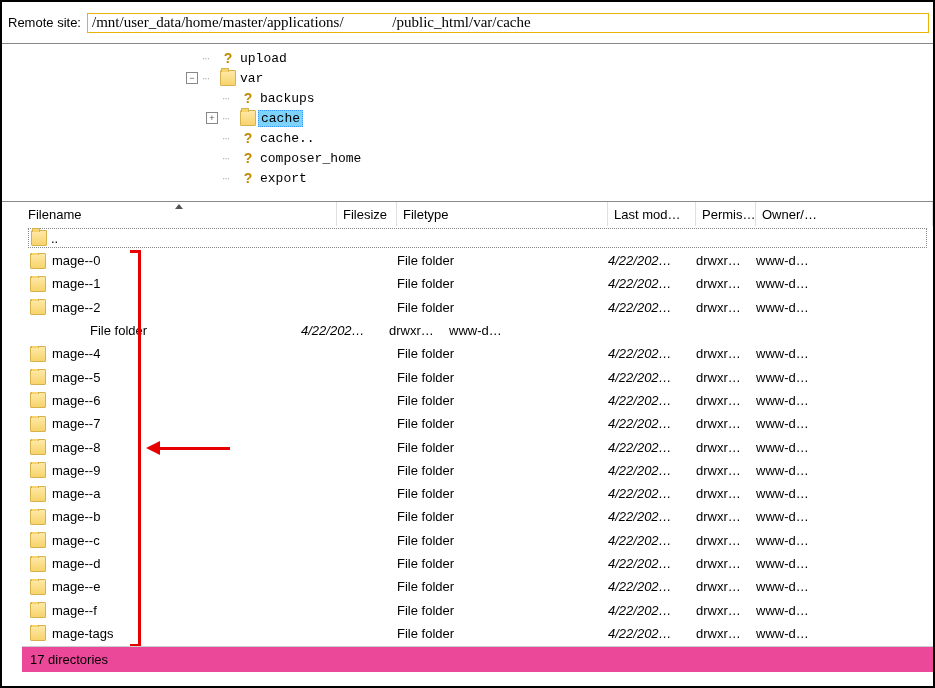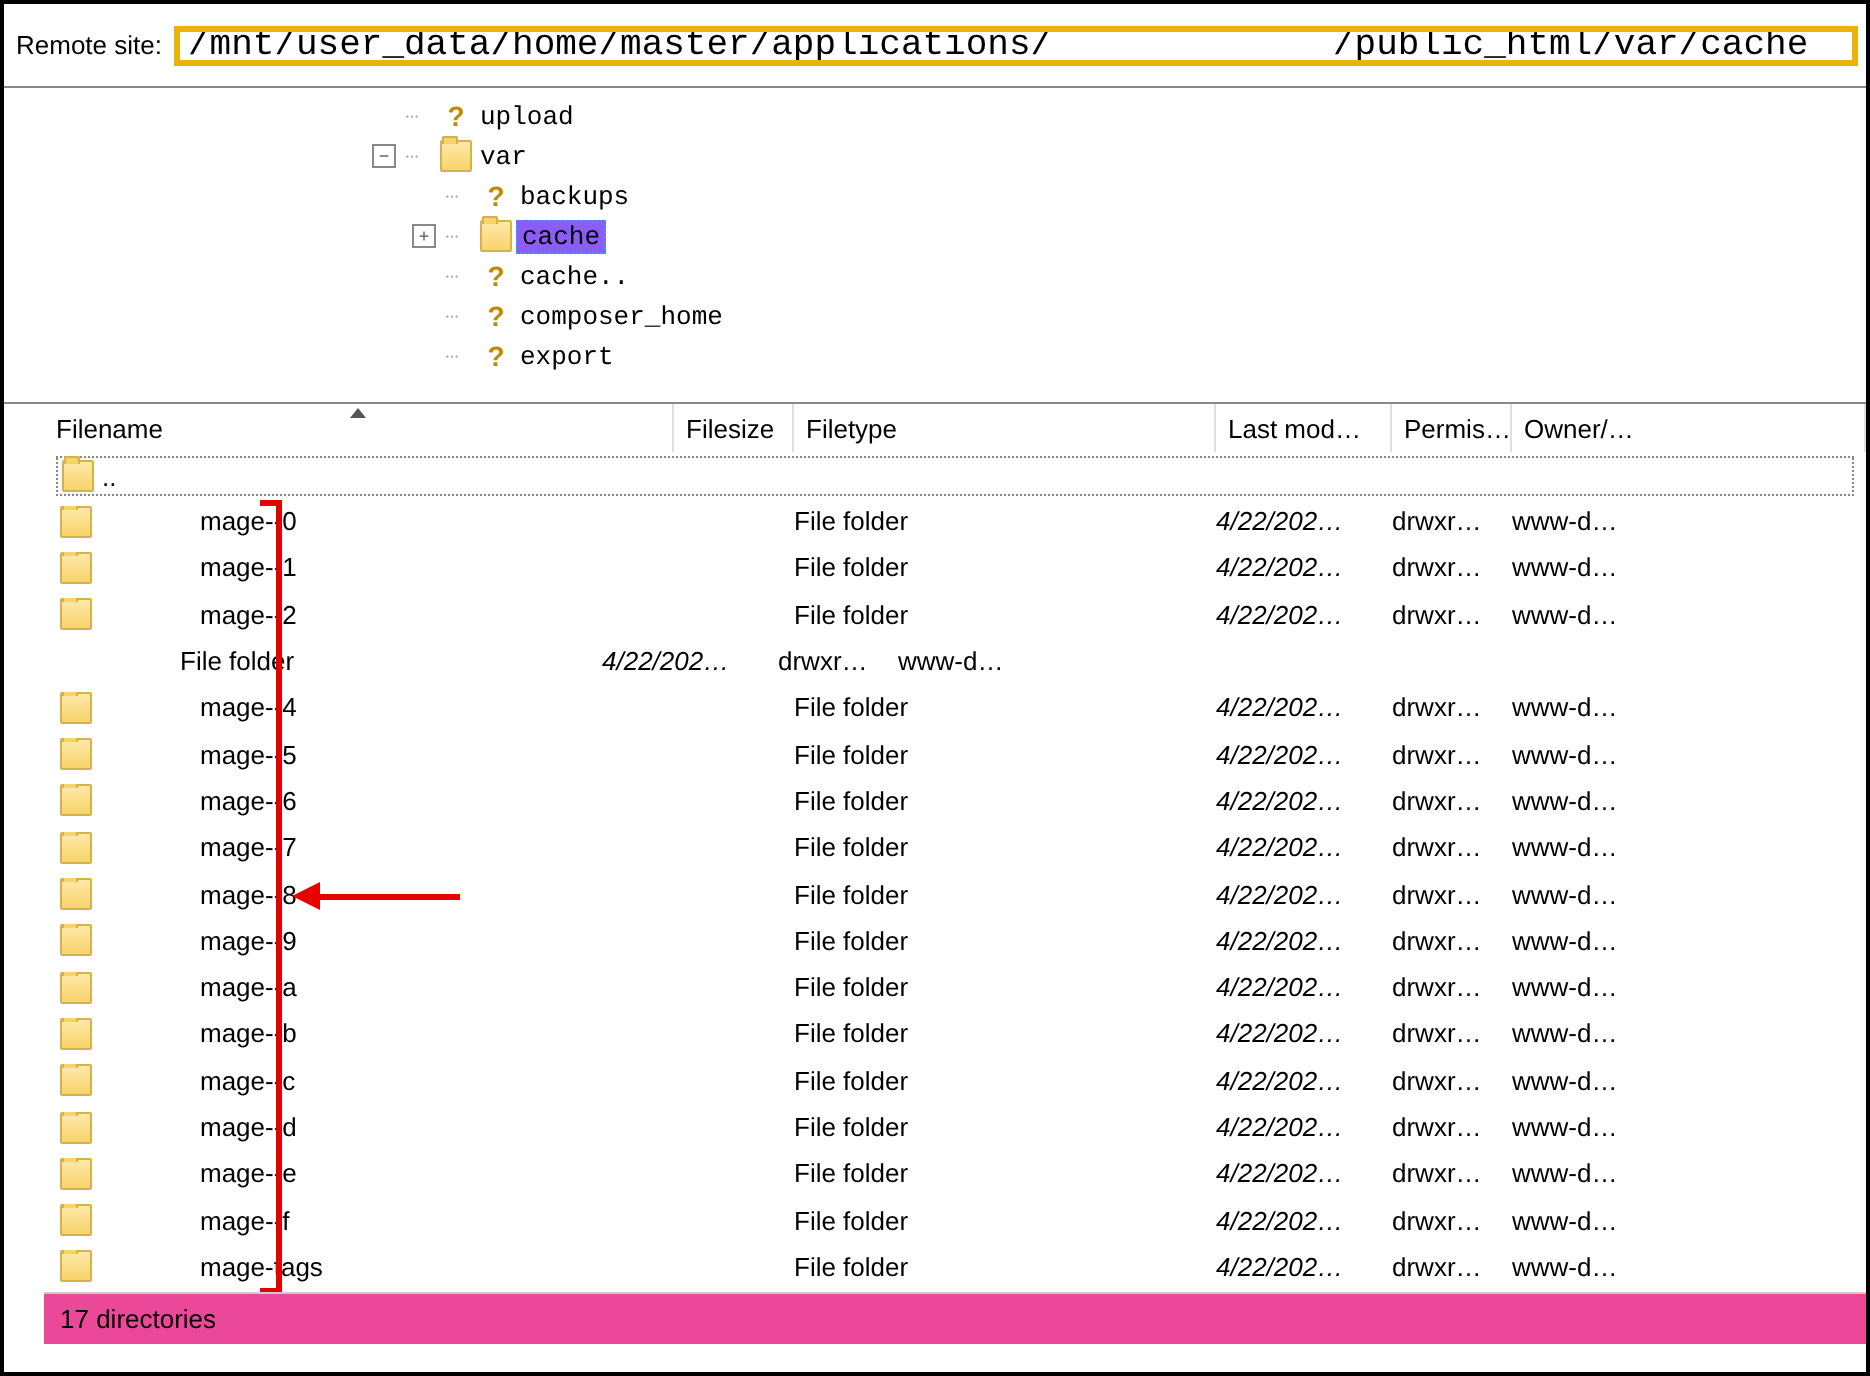--- a/index.html
+++ b/index.html
@@ -17,24 +17,24 @@
       display: flex;
       align-items: center;
       border-bottom: 1px solid #888;
       height: 42px;
       padding: 2px 4px;
     }
     .path-label { padding: 0 6px 0 2px; white-space: nowrap; }
     .path-input {
       flex: 1;
       height: 20px;
-      border: 3px solid #eab308;
+      border: 1px solid #eab308;
       padding: 0 4px;
-      font-family: Liberation Mono, monospace;
-      font-size: 18px;
+      font-family: Liberation Serif, serif;
+      font-size: 15px;
       line-height: 18px;
     }
     .tree-panel {
       height: 158px;
       border-bottom: 1px solid #888;
       overflow: hidden;
       padding: 4px 0 0 0;
       position: relative;
     }
     .tree {
@@ -89,21 +89,21 @@
       content: "";
       position: absolute;
       top: -3px; left: 0;
       width: 6px; height: 3px;
       background: #f7d36b;
       border: 1px solid #d6b24c;
       border-bottom: none;
       border-radius: 1px 1px 0 0;
     }
     .tree-label.selected {
-      background: #8b5cf6;
+      background: #7dd3fc;
       border: 1px dotted #3399ff;
       padding: 0 2px;
     }
     .tree-label { padding: 0 2px; font-family: Liberation Mono, monospace; }
 
     .list-panel {
       height: 470px;
       display: flex;
       flex-direction: column;
       position: relative;
@@ -154,21 +154,21 @@
       gap: 4px;
     }
     .file-row {
       display: flex;
       align-items: center;
       height: 23.3px;
       padding-left: 8px;
     }
     .file-row .icon-folder { margin-right: 6px; }
     .cell { overflow: hidden; white-space: nowrap; text-overflow: ellipsis; padding-right: 6px; }
-    .c-name { width: 307px; display:flex; align-items:center;gap:48px; }
+    .c-name { width: 307px; display:flex; align-items:center; }
     .c-size { width: 60px; }
     .c-type { width: 211px; }
     .c-mod  { width: 88px; font-style: italic; }
     .c-perm { width: 60px; }
     .c-own  { width: 66px; }
 
     .status-bar {
       height: 26px;
       border-top: 1px solid #ccc;
       background: #ec4899;

